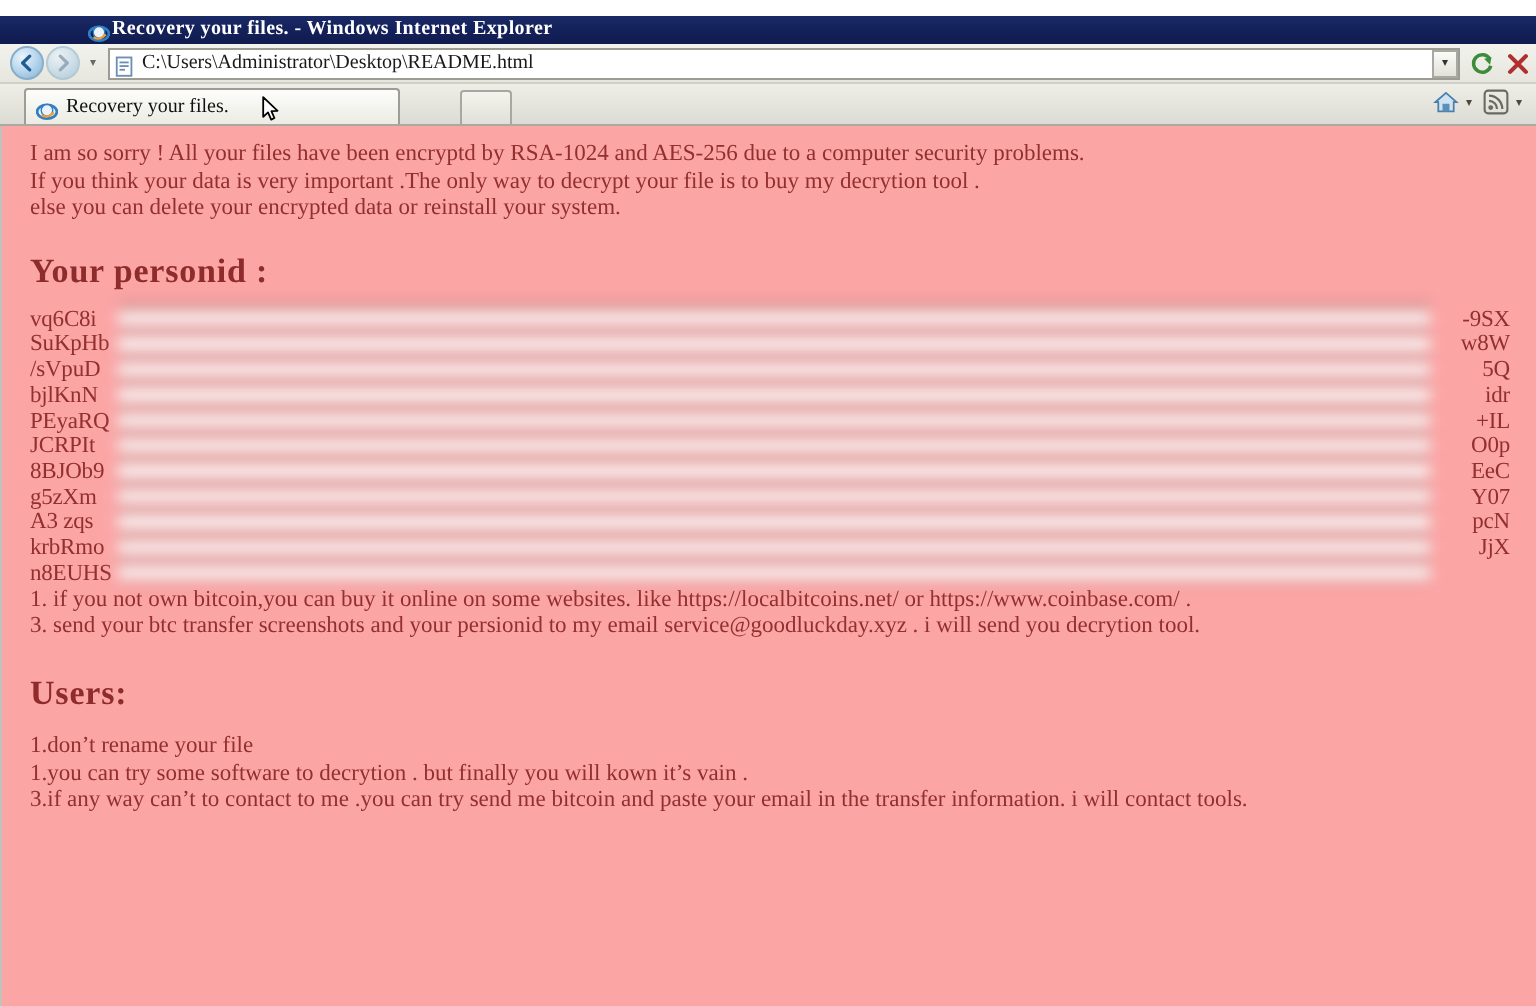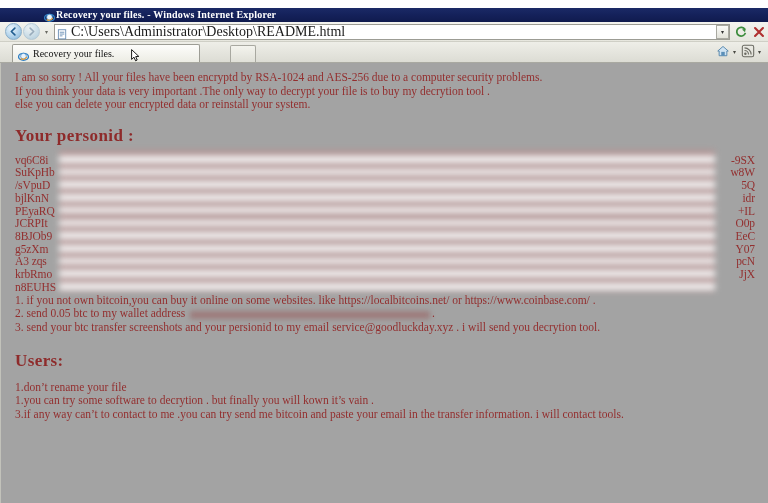--- a/index.html
+++ b/index.html
@@ -75,21 +75,21 @@
     display: flex; align-items: center;
     padding-left: 2px;
     position: relative;
     min-width: 0;
   }
   .addr-favicon {
     width: 11px; height: 11px; margin-right: 3px; flex: 0 0 auto;
   }
   .addr-text {
     font-family: "Liberation Serif", serif;
-    font-size: 14px;
+    font-size: 10px;
     color: #1a1a1a;
     white-space: nowrap; overflow: hidden;
     flex: 1 1 auto;
     line-height: 12px;
   }
   .addr-drop {
     width: 13px; height: 14px; flex: 0 0 auto;
     background: linear-gradient(to bottom,#fbfbf8,#e2e2da);
     border: 1px solid #a9a9a1;
     display: flex; align-items: center; justify-content: center;
@@ -179,21 +179,21 @@
     padding-right: 4px; padding-bottom: 2px;
   }
   .tb-drop {
     font-size: 6px; color: #4a4a44; margin: 0 3px 0 1px;
     font-family: "DejaVu Sans", sans-serif;
   }
 
   
   .page {
     flex: 1 1 auto;
-    background: #a3a3a3;
+    background: #fca5a5;
     border-left: 1px solid #c2c2ba;
     position: relative;
     overflow: hidden;
     padding: 8px 16px 0 14px;
   }
   .ransom {
     color: #932f2f;
     font-family: "Liberation Serif", serif;
   }
   .intro {
@@ -370,21 +370,20 @@
     <h2 class="section">Your personid :</h2>
 
     <div class="keyblock">
       <div class="key-lines" id="key-lines"><div class="key-line"><span>vq6C8i</span><span>-9SX</span></div><div class="key-line"><span>SuKpHb</span><span>w8W</span></div><div class="key-line"><span>/sVpuD</span><span>5Q</span></div><div class="key-line"><span>bjlKnN</span><span>idr</span></div><div class="key-line"><span>PEyaRQ</span><span>+IL</span></div><div class="key-line"><span>JCRPIt</span><span>O0p</span></div><div class="key-line"><span>8BJOb9</span><span>EeC</span></div><div class="key-line"><span>g5zXm</span><span>Y07</span></div><div class="key-line"><span>A3 zqs</span><span>pcN</span></div><div class="key-line"><span>krbRmo</span><span>JjX</span></div><div class="key-line"><span>n8EUHS</span><span></span></div></div>
       <div class="key-redact"></div>
     </div>
 
 
     <ol class="steps" id="steps-list">
         <li><span>1. if you not own bitcoin,you can buy it online on some websites. like https://localbitcoins.net/ or https://www.coinbase.com/ .</span></li>
-        <li><span>2. send 0.05 btc to my wallet address </span><span class="wallet-redact"></span><span>.</span></li>
         <li><span>3. send your btc transfer screenshots and your persionid to my email service@goodluckday.xyz . i will send you decrytion tool.</span></li>
       </ol>
 
     <h2 class="section tips">Users:</h2>
 
     <ol class="tips tips-list" id="tips-list">
         <li>1.don’t rename your file</li>
         <li>1.you can try some software to decrytion . but finally you will kown it’s vain .</li>
         <li>3.if any way can’t to contact to me .you can try send me bitcoin and paste your email in the transfer information. i will contact tools.</li>
       </ol>

